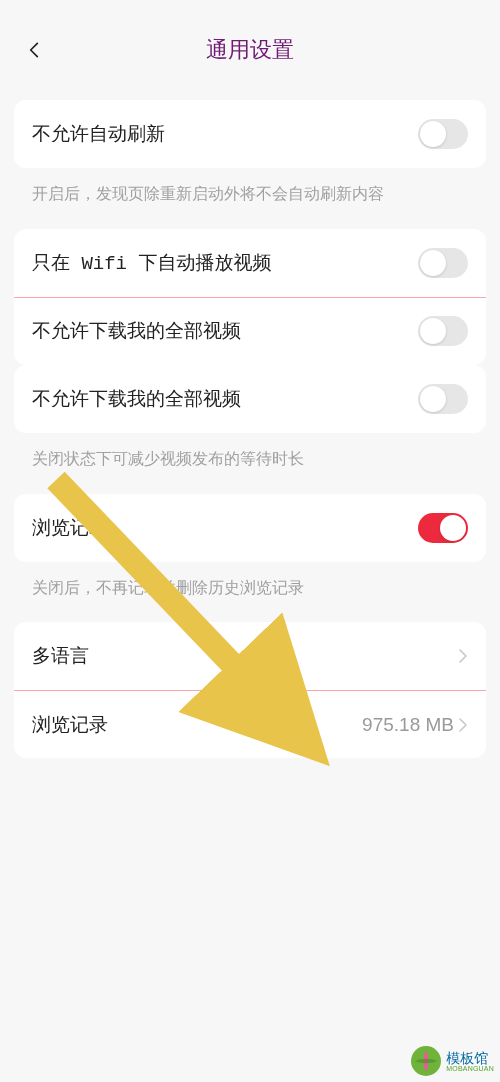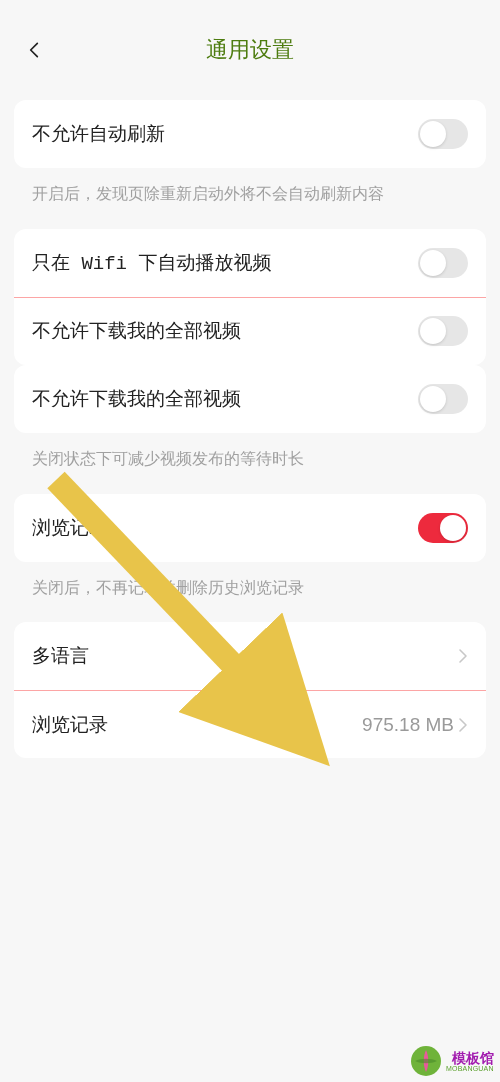--- a/index.html
+++ b/index.html
@@ -25,21 +25,21 @@
     transform: translateY(-50%);
     width: 24px;
     height: 24px;
     display: flex;
     align-items: center;
     justify-content: center;
   }
   .page-title {
     font-size: 22px;
     font-weight: 500;
-    color: #4d7c0f;
+    color: #701a75;
   }
   .content { padding: 0 14px; }
   .card {
     background: #fff;
     border-radius: 12px;
     overflow: hidden;
   }
   .row {
     min-height: 68px;
     padding: 0 18px;
@@ -103,21 +103,21 @@
     bottom: 6px;
     display: flex;
     align-items: center;
     gap: 5px;
   }
   .wm-logo {
     width: 30px;
     height: 30px;
   }
   .wm-txt { display: flex; flex-direction: column; line-height: 1; }
-  .wm-cn { font-size: 14px; font-weight: 700; color: #a21caf; margin-left: 6px; }
+  .wm-cn { font-size: 14px; font-weight: 400; color: #0369a1; }
   .wm-en { font-size: 7px; color: #5aa02c; letter-spacing: 0.2px; }
 </style>
 </head>
 <body>
 
 <div class="header">
   <div class="back-btn">
     <svg viewBox="0 0 24 24" width="20" height="20">
       <path d="M16 4 L8 12 L16 20" stroke="#222" stroke-width="2" fill="none" stroke-linecap="round" stroke-linejoin="round"></path>
     </svg>

